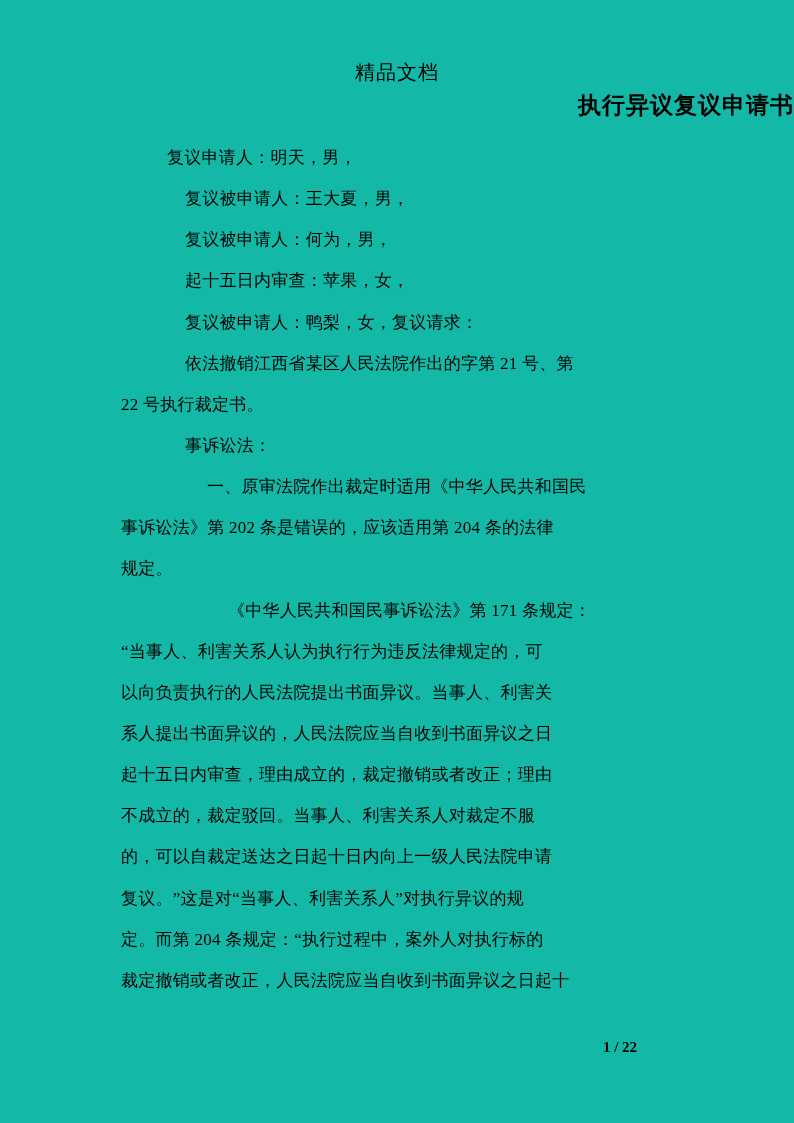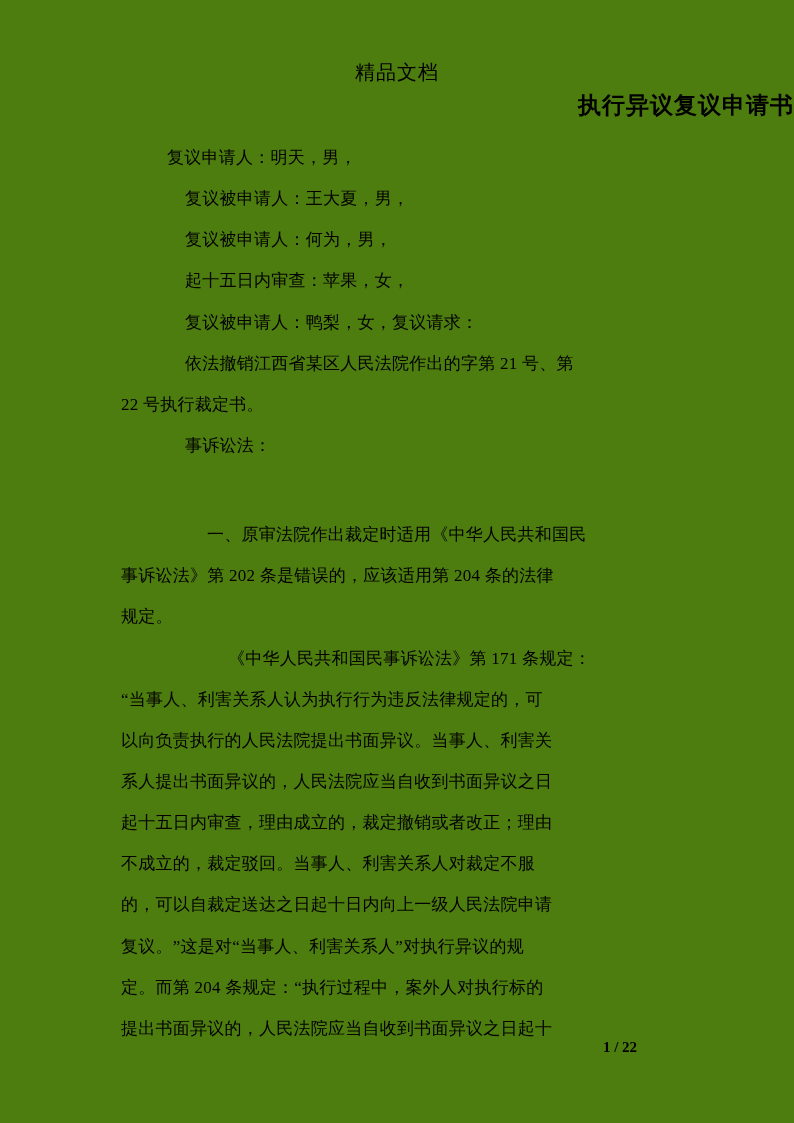--- a/index.html
+++ b/index.html
@@ -4,21 +4,21 @@
 <style>
   html, body {
     margin: 0;
     padding: 0;
     background: #ffffff;
   }
   .page {
     position: relative;
     width: 794px;
     height: 1123px;
-    background: #4d7c0f;
+    background: #14b8a6;
     overflow: hidden;
     font-family: "Liberation Serif", "DejaVu Serif", serif;
     color: #000000;
   }
   .doc-header {
     position: absolute;
     top: 61px;
     left: 0;
     width: 100%;
     text-align: center;
@@ -45,21 +45,21 @@
   }
   .line {
     height: 41.15px;
     line-height: 41.15px;
     font-size: 17px;
     letter-spacing: 0.25px;
     white-space: nowrap;
   }
   .ind-a { padding-left: 46px; }
   .ind-b { padding-left: 64px; }
-  .ind-c { padding-left: 86px; margin-top: 48px; }
+  .ind-c { padding-left: 86px; }
   .ind-d { padding-left: 107px; }
   .page-number {
     position: absolute;
     top: 1039px;
     left: 0;
     width: 100%;
     text-align: center;
     font-size: 15px;
     line-height: 17px;
     font-weight: bold;
@@ -90,18 +90,18 @@
     <div class="line">规定。</div>
     <div class="line ind-d">《中华人民共和国民事诉讼法》第 171 条规定：</div>
     <div class="line">“当事人、利害关系人认为执行行为违反法律规定的，可</div>
     <div class="line">以向负责执行的人民法院提出书面异议。当事人、利害关</div>
     <div class="line">系人提出书面异议的，人民法院应当自收到书面异议之日</div>
     <div class="line">起十五日内审查，理由成立的，裁定撤销或者改正；理由</div>
     <div class="line">不成立的，裁定驳回。当事人、利害关系人对裁定不服</div>
     <div class="line">的，可以自裁定送达之日起十日内向上一级人民法院申请</div>
     <div class="line">复议。”这是对“当事人、利害关系人”对执行异议的规</div>
     <div class="line">定。而第 204 条规定：“执行过程中，案外人对执行标的</div>
-    <div class="line">提出书面异议的，人民法院应当自收到书面异议之日起十</div>
+    <div class="line">裁定撤销或者改正，人民法院应当自收到书面异议之日起十</div>
   </div>
 
   <div class="page-number">1 / 22</div>
 
 </div>
 
 </body></html>

